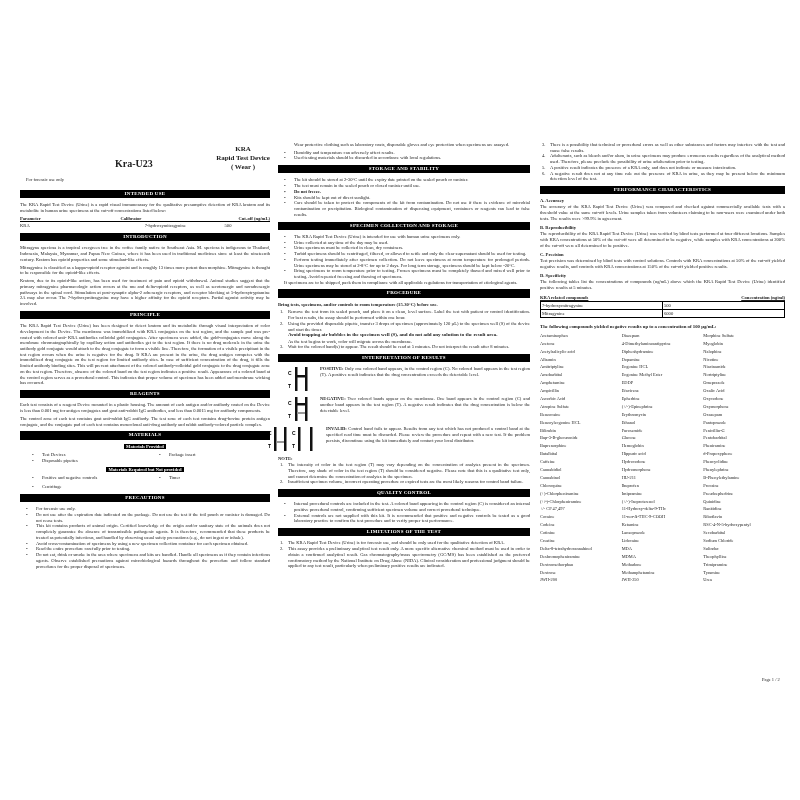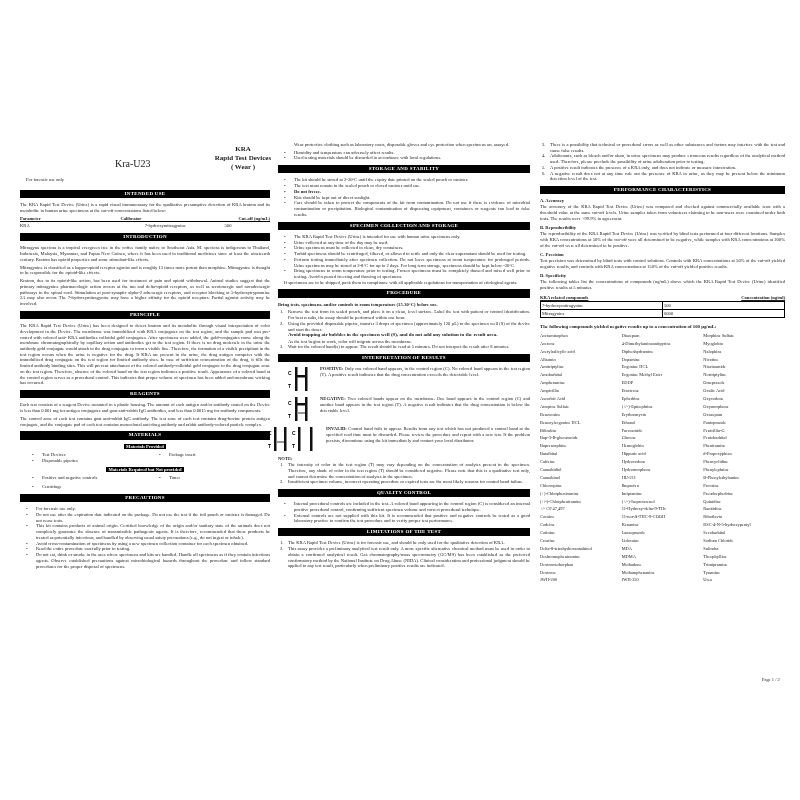--- a/index.html
+++ b/index.html
@@ -3,21 +3,21 @@
 <meta charset="utf-8">
 <style>
 *{box-sizing:border-box;margin:0;padding:0}
 html,body{width:800px;height:800px;background:#fff;overflow:hidden}
 body{font-family:"Liberation Serif",serif;color:#222;font-size:4.6px;line-height:1.25;position:relative}
 .col{position:absolute;top:135px}
 #c1{left:20px;width:250px}
 #c2{left:278px;width:252px}
 #c3{left:540px;width:245px}
 .hdr{position:absolute;left:20px;top:140px;width:250px;height:46px}
-.hdr .code{position:absolute;left:95px;top:18px;font-size:10px;font-weight:normal}
+.hdr .code{position:absolute;left:95px;top:18px;font-size:10px;font-weight:bold}
 .hdr .right{position:absolute;left:188px;top:5px;width:70px;text-align:center;font-size:7px;font-weight:bold;line-height:1.3}
 .hdr .forensic{position:absolute;left:6px;top:37px;font-size:4.5px}
 .bar{background:#000;color:#fff;text-align:center;font-weight:bold;font-size:5px;letter-spacing:.3px;padding:1px 0;margin:4px 0 4px}
 .p{text-align:justify;margin-bottom:2px}
 .tbl{width:100%;border-collapse:collapse;font-size:4.6px}
 .tbl th{text-align:left;font-weight:bold;border-bottom:1px solid #000}
 .tbl td{padding:0.5px 0}
 ul.b{list-style:none;margin-left:6px}
 ul.b li{position:relative;padding-left:10px;text-align:justify}
 ul.b li:before{content:"•";position:absolute;left:0;font-size:5px}
@@ -39,21 +39,21 @@
 .pageno{position:absolute;left:762px;top:677px;font-size:4.5px}
 .secth{font-weight:bold;margin-top:4px}
 </style>
 </head>
 <body>
 
 <div class="hdr">
   <div class="code">Kra-U23</div>
   <div class="right">
     <div>KRA</div>
-    <div>Rapid Test Devices</div>
+    <div>Rapid Test Device</div>
     <div>( Wear )</div>
   </div>
   <div class="forensic">For forensic use only</div>
 </div>
 
 <div class="col" id="c1" style="top:186px">
   <div class="bar">INTENDED USE</div>
   <div class="p">The KRA Rapid Test Device (Urine) is a rapid visual immunoassay for the qualitative presumptive detection of KRA kratom and its metabolite in human urine specimens at the cut-off concentrations listed below:</div>
   <table class="tbl">
     <tbody>

